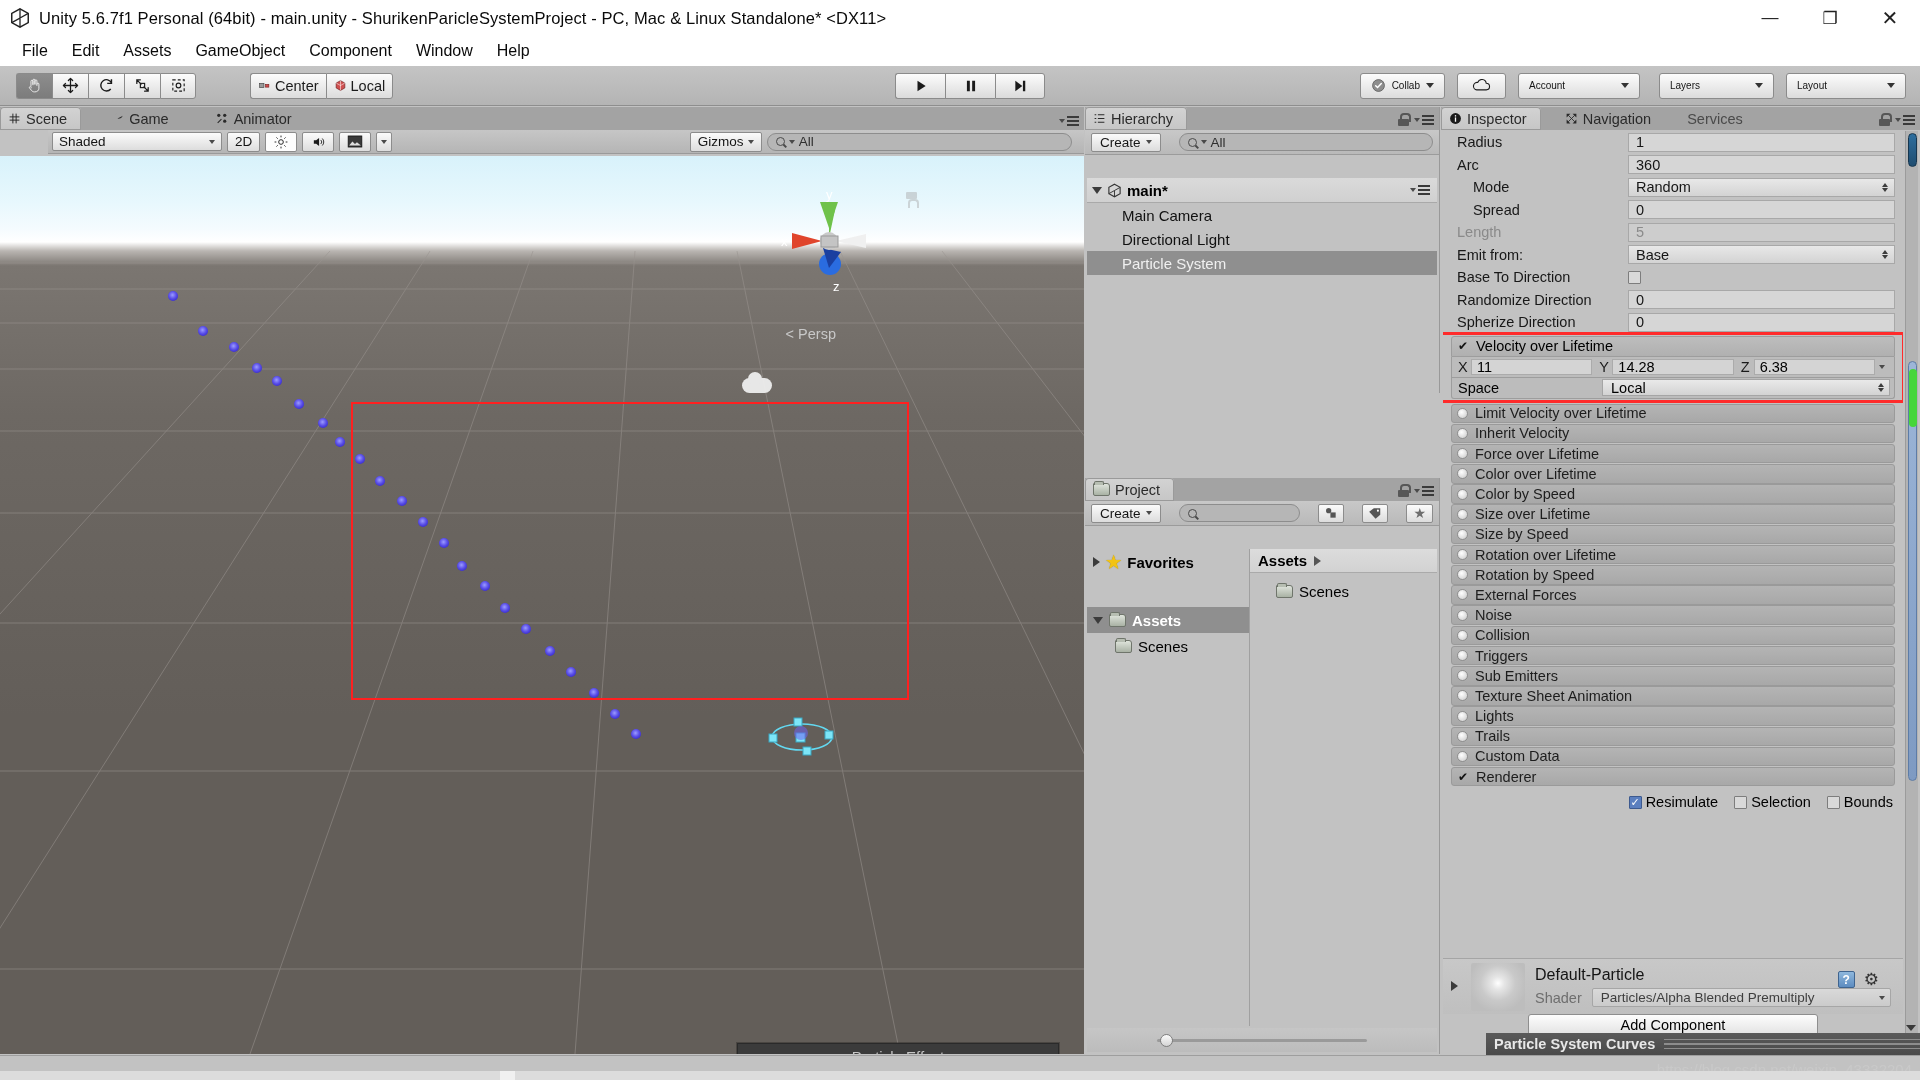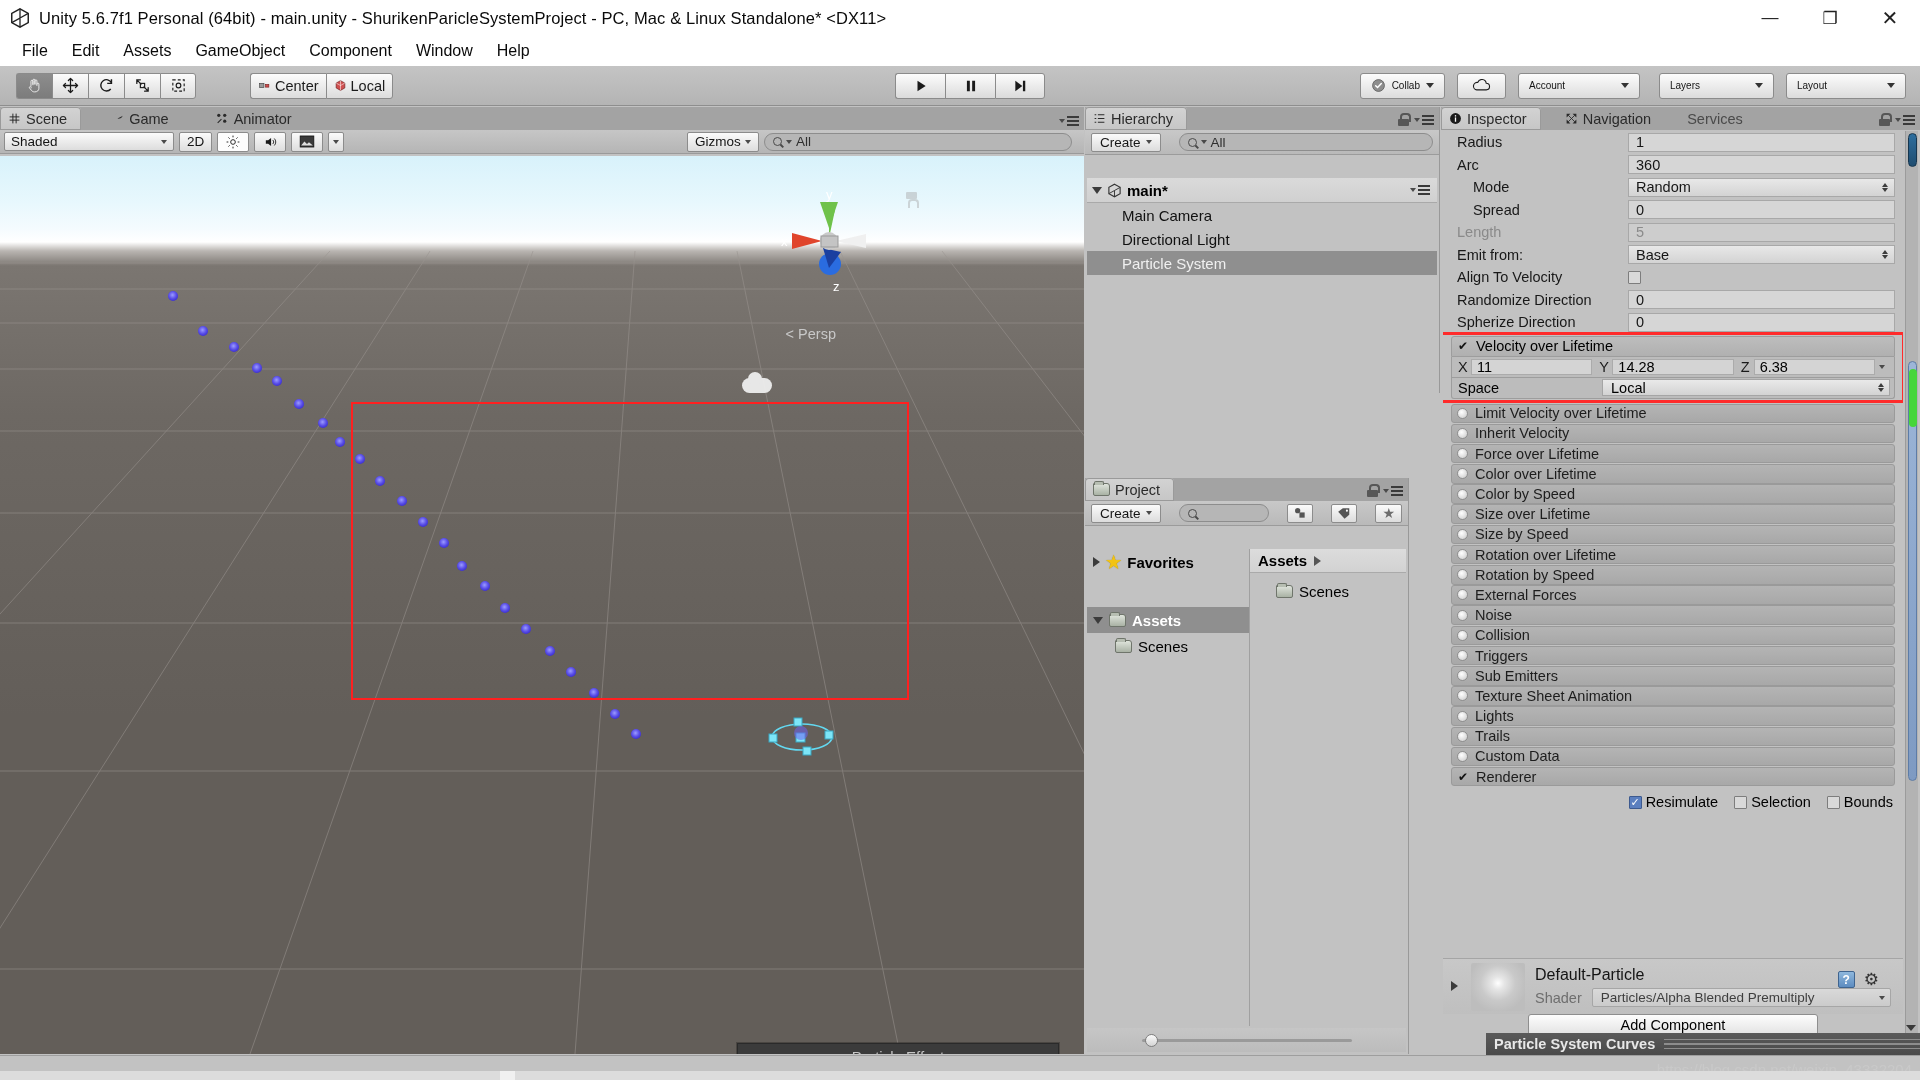--- a/index.html
+++ b/index.html
@@ -119,20 +119,21 @@
     background:#4a4a4a;transform:rotate(45deg);}
   .tiny-caret { width:0;height:0;border-left:3px solid transparent;
     border-right:3px solid transparent;border-top:4px solid #4a4a4a; }
 
   
   #scene-panel { left:0; top:107px; width:1084px; height:947px; }
   .scene-toolbar2 {
     height:24px; background:linear-gradient(#c6c6c6,#b5b5b5);
     display:flex; align-items:center; gap:5px; padding:0 4px;
     border-bottom:1px solid #9a9a9a;
+    margin-left:48px;
   }
   .sc-drop {
     height:19px; padding:0 6px; min-width:170px;
     background:linear-gradient(#fbfbfb,#dddddd); border:1px solid #8c8c8c;
     border-radius:2px; display:flex; align-items:center;
     justify-content:space-between; font-size:13.5px; color:#141414;
   }
   .sc-btn {
     height:20px; min-width:32px; padding:0 7px;
     background:linear-gradient(#fbfbfb,#dddddd); border:1px solid #8c8c8c;
@@ -197,21 +198,21 @@
     height:24px; display:flex; align-items:center; padding-left:35px;
     font-size:15px; color:#111;
   }
   .hier-row.selected { background:#8f8f8f; color:#f0f0f0; }
   .tri-dn { width:0;height:0;border-left:5px solid transparent;
      border-right:5px solid transparent;border-top:7px solid #3b3b3b; }
   .tri-rt { width:0;height:0;border-top:5px solid transparent;
      border-bottom:5px solid transparent;border-left:7px solid #3b3b3b; }
 
   
-  #project-panel { left:1085px; top:478px; width:324px; height:576px;
+  #project-panel { left:1085px; top:478px; width:355px; height:576px;
     background:#c2c2c2; border-right:1px solid #999; }
   .proj-body { position:absolute; left:2px; top:71px; right:2px; bottom:28px; display:flex; }
   .proj-left { width:163px; background:#c2c2c2; border-right:1px solid #a0a0a0; }
   .proj-right { flex:1; background:#c2c2c2; }
   .proj-row { height:26px; display:flex; align-items:center; gap:6px;
     font-size:15px; padding-left:6px; }
   .proj-row.bold { font-weight:bold; }
   .proj-row.sel { background:#8f8f8f; color:#fff; }
   .assets-crumb { height:24px; background:linear-gradient(#dcdcdc,#d2d2d2);
     display:flex; align-items:center; gap:7px; padding-left:8px;
@@ -873,21 +874,21 @@
             <span class="lab">Emit from:</span>
             <span class="insp-field drop">
               <span>Base</span>
               <span class="updown">
                 <i class="u"></i>
                 <i class="d"></i>
               </span>
             </span>
           </div>
           <div class="insp-row">
-            <span class="lab">Align To Velocity</span>
+            <span class="lab">Base To Direction</span>
             <span style="flex: 1 1 0%; display: flex; align-items: center;">
               <span class="chk"></span>
             </span>
           </div>
           <div class="insp-row">
             <span class="lab">Randomize Direction</span>
             <span class="insp-field">
               <span>0</span>
             </span>
           </div>

